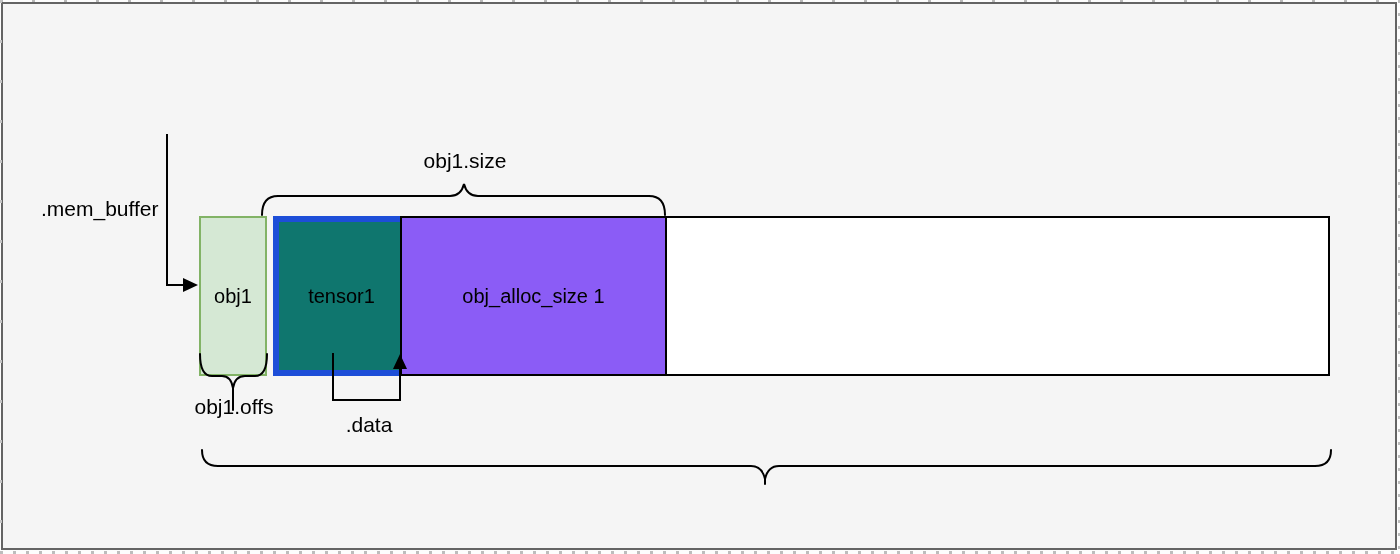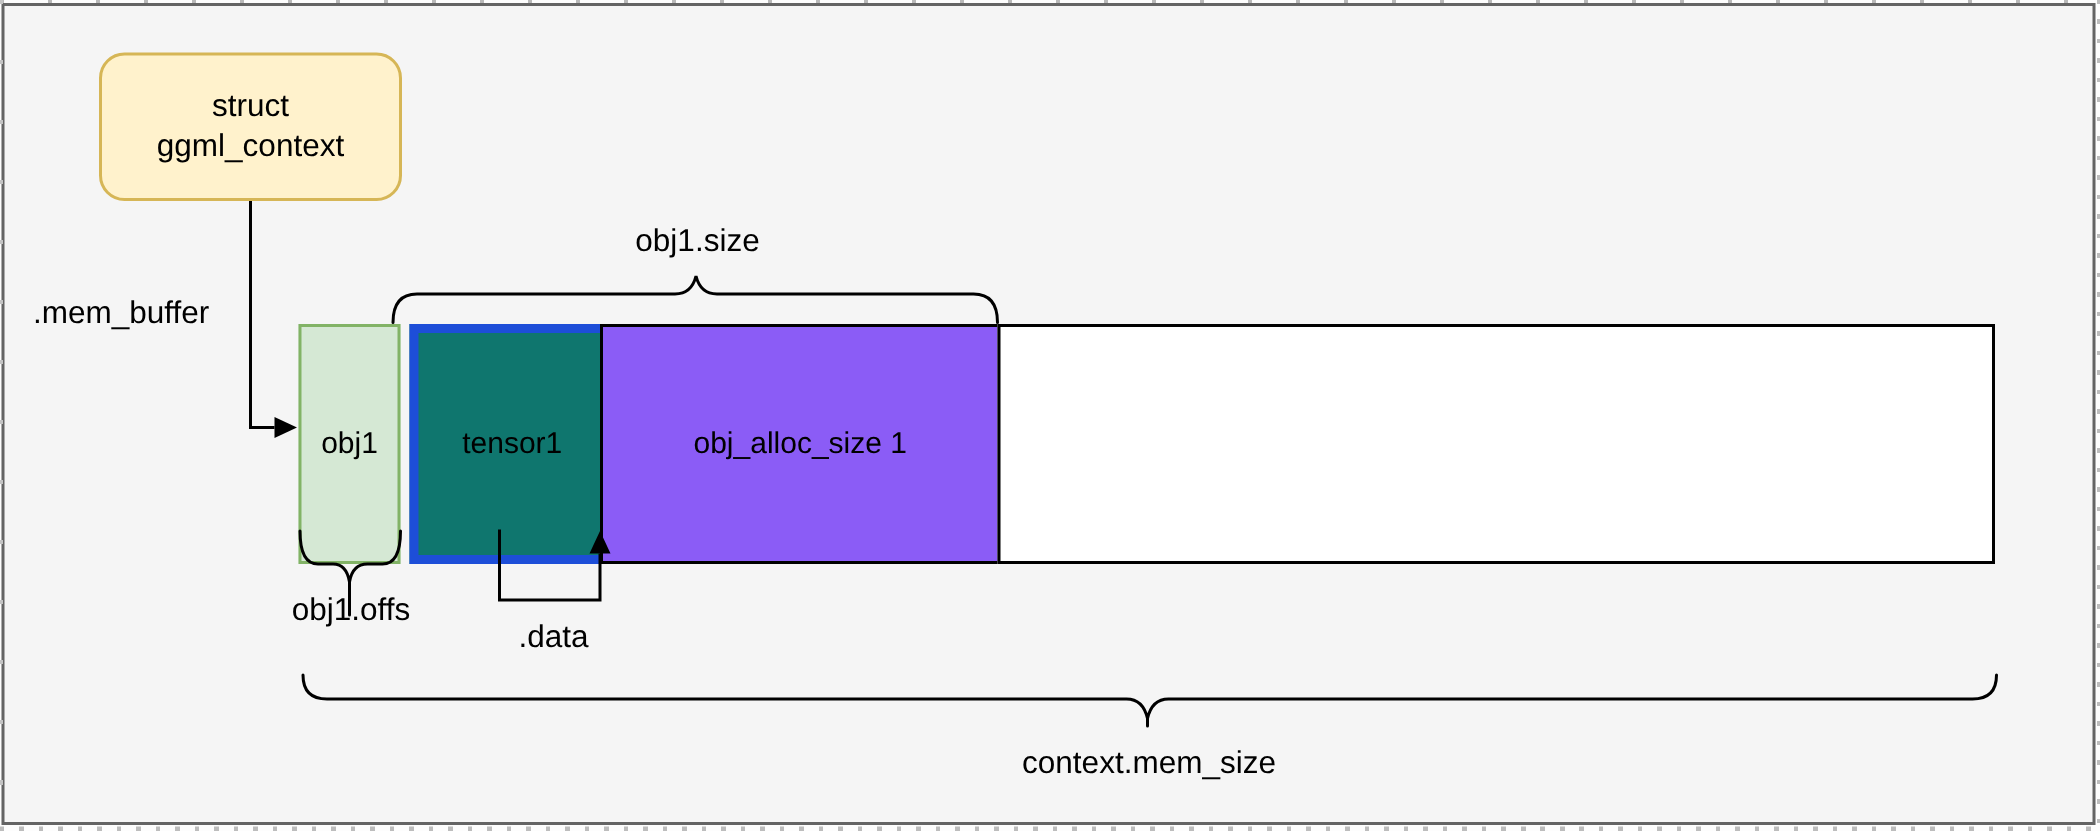--- a/index.html
+++ b/index.html
@@ -43,61 +43,56 @@
     display:flex;align-items:center;justify-content:center;
     box-sizing:border-box;font-size:20px;white-space:nowrap;
   }
   .seg-obj1{left:199px;width:68px;background:#d5e8d4;border:2px solid #82b366;}
   .seg-tensor1{left:273px;width:137px;background:#0f766e;border:6px solid #1d4ed8;}
   .seg-alloc{left:400px;width:267px;background:#8b5cf6;border:2px solid #000000;}
   .seg-rest{left:665px;width:665px;background:#ffffff;border:2px solid #000000;}
 
   .lbl{position:absolute;font-size:21px;white-space:nowrap;}
   .lbl-center{transform:translateX(-50%);}
-  .lbl-mem-buffer{left:22px;top:197px;}
+  .lbl-mem-buffer{left:41px;top:197px;}
   .lbl-obj1-size{left:465px;top:134px;margin-top:15px;}
   .lbl-obj1-offs{left:234px;top:395px;}
   .lbl-data{left:369px;top:413px;}
   .lbl-mem-size{left:766px;top:497px;font-size:21px;}
 </style>
 </head>
 <body>
 
 <div class="page">
   <div class="frame"></div>
   <div class="tick tick-top"></div>
   <div class="tick tick-bottom"></div>
   <div class="tick tick-right"></div>
   <div class="tick tick-left"></div>
 
-  <div class="node struct-box">
-    <span>struct</span>
-    <span>ggml_context</span>
-  </div>
 
   <div>
     <div class="seg seg-obj1">
       <span>obj1</span>
     </div>
     <div class="seg seg-tensor1">
       <span>tensor1</span>
     </div>
     <div class="seg seg-alloc">
       <span>obj_alloc_size 1</span>
     </div>
     <div class="seg seg-rest">
       <span></span>
     </div>
   </div>
 
   <div class="lbl lbl-mem-buffer">.mem_buffer</div>
   <div class="lbl lbl-center lbl-obj1-size">obj1.size</div>
   <div class="lbl lbl-center lbl-obj1-offs">obj1.offs</div>
   <div class="lbl lbl-center lbl-data">.data</div>
-  <div class="lbl lbl-center lbl-mem-size">context.mem_size</div>
 
   <svg class="overlay" width="1400" height="554" viewBox="0 0 1400 554">
 
     <path d="M 167 134 L 167 285 L 183 285" fill="none" stroke="#000000" stroke-width="2"></path>
     <polygon points="198,285 183,278 183,292" fill="#000000"></polygon>
 
     <path d="M 333 353 L 333 400 L 400 400 L 400 369" fill="none" stroke="#000000" stroke-width="2"></path>
     <polygon points="400,354 393,369 407,369" fill="#000000"></polygon>
 
     <path d="M 262 215 Q 262 196 278 196 L 450 196 Q 461 196 464 184 Q 467 196 478 196 L 649 196 Q 665 196 665 215" fill="none" stroke="#000000" stroke-width="2" stroke-linecap="round"></path>

